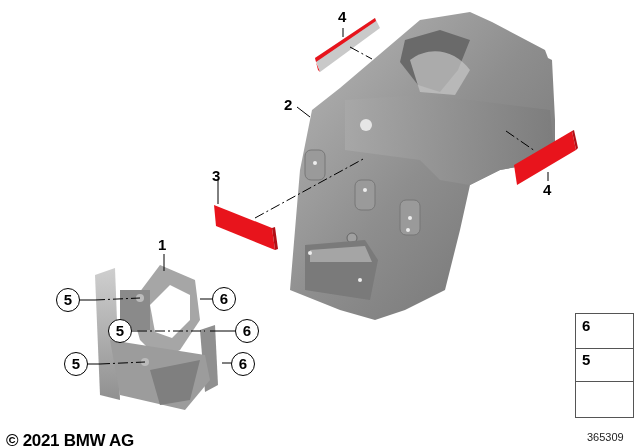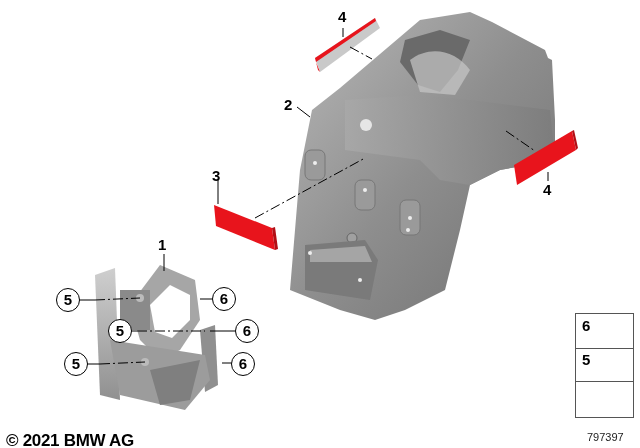--- a/index.html
+++ b/index.html
@@ -133,14 +133,14 @@
     <div class="cell" style="top:0;height:34px;">
       <span class="lnum">6</span>
     </div>
     <div class="cell" style="top:34px;height:33px;">
       <span class="lnum">5</span>
     </div>
     <div class="cell" style="top:67px;height:36px;border-bottom:none;"></div>
   </div>
 
   <span class="copyright">© 2021 BMW AG</span>
-  <span class="imgno">797397</span>
+  <span class="imgno">365309</span>
 </div>
 
 </body></html>

